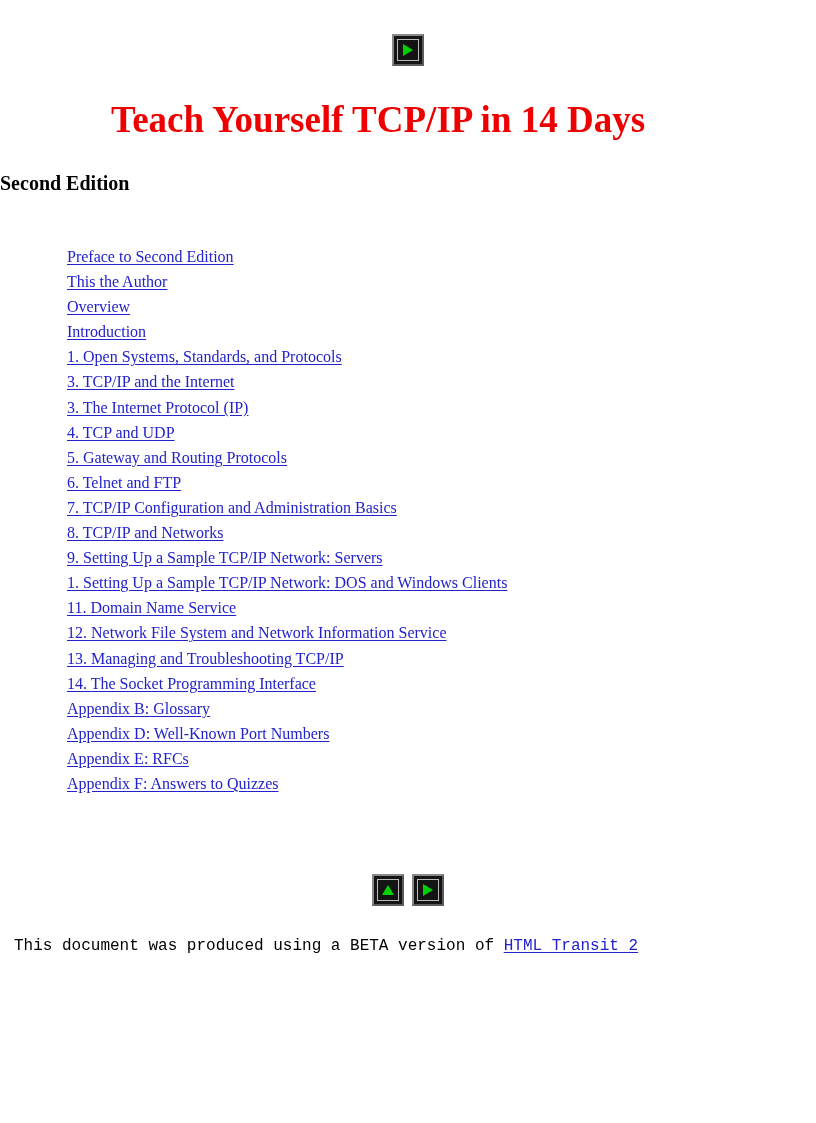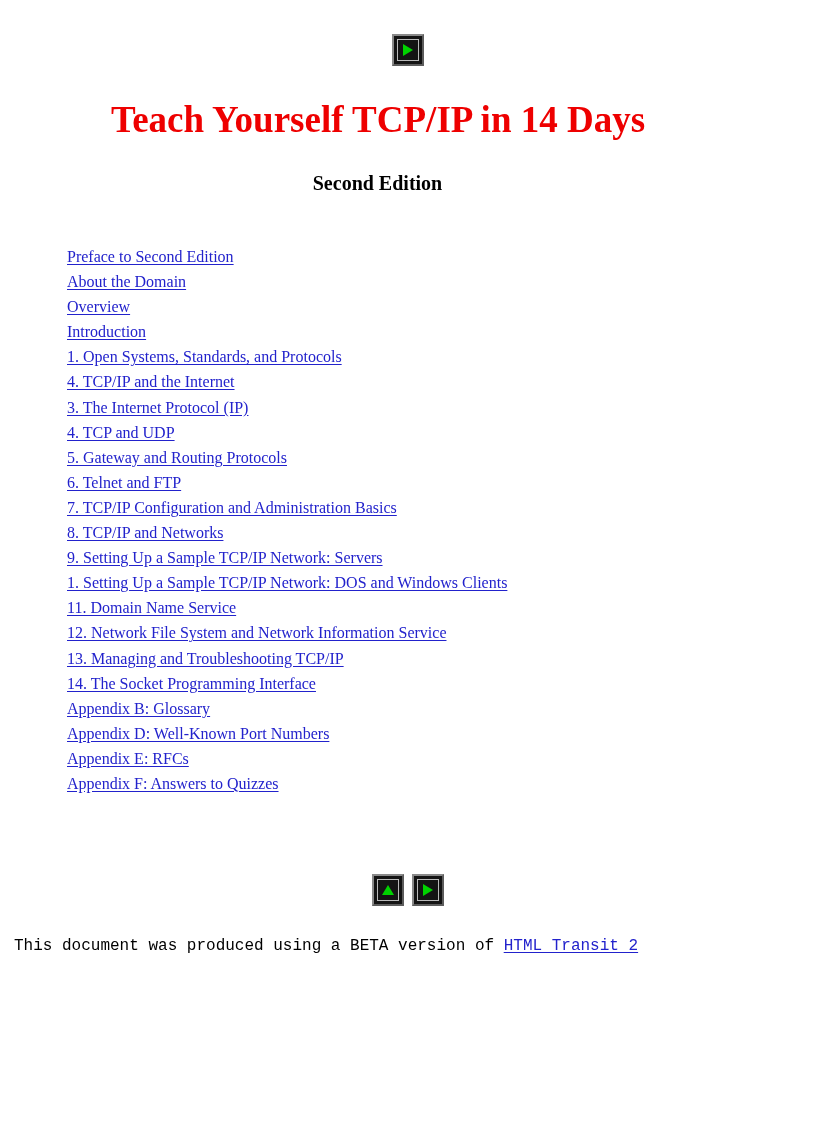--- a/index.html
+++ b/index.html
@@ -81,21 +81,20 @@
     letter-spacing: 0px;
     line-height: 44px;
     margin: 0;
   }
 
   .doc-subtitle {
     position: absolute;
     left: 0;
     top: 170px;
     width: 755px;
-    text-align: center;
     color: #000000;
     font-size: 20px;
     font-weight: bold;
     line-height: 26px;
     margin: 0;
   }
 
   
   .toc {
     position: absolute;
@@ -157,25 +156,25 @@
       <span class="tri-right"></span>
     </span>
   </div>
 </div>
 
 <h1 class="doc-title">Teach Yourself TCP/IP in 14 Days</h1>
 <h2 class="doc-subtitle">Second Edition</h2>
 
 <nav class="toc">
   <a class="toc-item"><span class="lbl">Preface to Second Edition</span></a>
-  <a class="toc-item"><span class="lbl">About the Domain</span></a>
+  <a class="toc-item"><span class="lbl">This the Author</span></a>
   <a class="toc-item"><span class="lbl">Overview</span></a>
   <a class="toc-item"><span class="lbl">Introduction</span></a>
   <a class="toc-item"><span class="lbl"> 1. Open Systems, Standards, and Protocols</span></a>
-  <a class="toc-item"><span class="lbl"> 4. TCP/IP and the Internet</span></a>
+  <a class="toc-item"><span class="lbl"> 3. TCP/IP and the Internet</span></a>
   <a class="toc-item"><span class="lbl"> 3. The Internet Protocol (IP)</span></a>
   <a class="toc-item"><span class="lbl"> 4. TCP and UDP</span></a>
   <a class="toc-item"><span class="lbl"> 5. Gateway and Routing Protocols</span></a>
   <a class="toc-item"><span class="lbl"> 6. Telnet and FTP</span></a>
   <a class="toc-item"><span class="lbl"> 7. TCP/IP Configuration and Administration Basics</span></a>
   <a class="toc-item"><span class="lbl"> 8. TCP/IP and Networks</span></a>
   <a class="toc-item"><span class="lbl"> 9. Setting Up a Sample TCP/IP Network: Servers</span></a>
   <a class="toc-item"><span class="lbl">1. Setting Up a Sample TCP/IP Network: DOS and Windows Clients</span></a>
   <a class="toc-item"><span class="lbl">11. Domain Name Service</span></a>
   <a class="toc-item"><span class="lbl">12. Network File System and Network Information Service</span></a>

